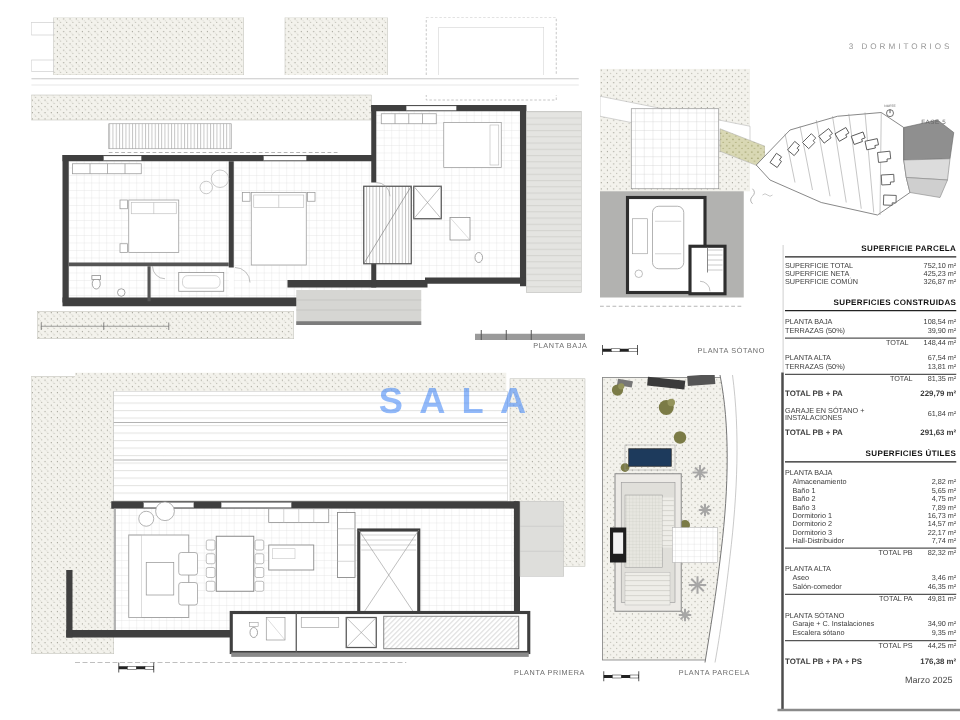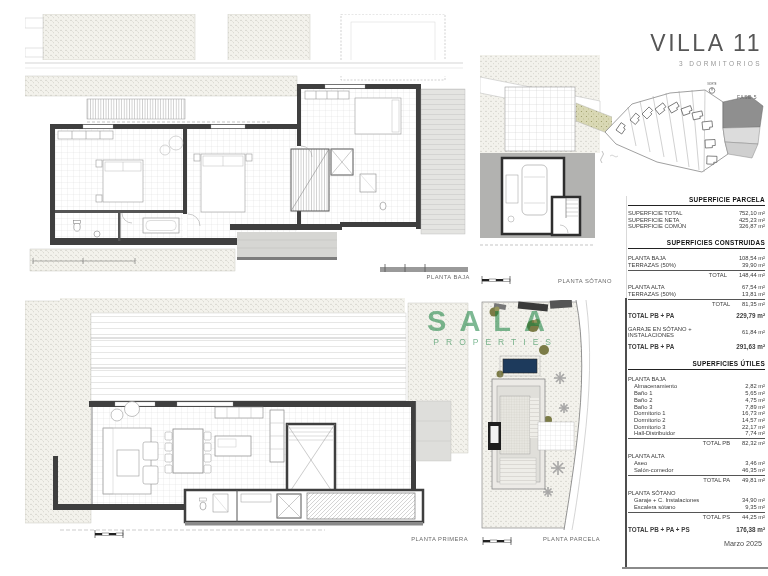--- a/index.html
+++ b/index.html
@@ -11,21 +11,21 @@
 
   
   #title-block{right:6px;top:30px;width:230px;text-align:right;}
   #villa-title{font-size:23px;font-weight:300;letter-spacing:2.5px;color:#565656;line-height:26px;}
   #villa-sub{font-size:6.5px;letter-spacing:2.4px;color:#979797;margin-top:4px;}
 
   
   .plan-label{font-size:5.8px;color:#6a6a6a;letter-spacing:.5px;white-space:nowrap;}
 
   
-  #watermark{left:303px;top:306px;width:255px;text-align:right;color:#15803d;opacity:.55;pointer-events:none;}
+  #watermark{left:303px;top:306px;width:255px;text-align:left;color:#3b82f6;opacity:.55;pointer-events:none;}
   #watermark .wm1{font-size:29px;font-weight:bold;letter-spacing:13px;line-height:30px;}
   #watermark .wm2{font-size:8.5px;letter-spacing:7px;margin-top:1px;}
 
   
   #tables{left:628px;top:196px;width:137px;font-size:5.8px;color:#3c3c3c;}
   .tbl-h{font-weight:bold;font-size:6.4px;color:#111;text-align:right;letter-spacing:.3px;
          border-bottom:1.5px solid #222;padding-bottom:2px;margin:0 0 4px 0;}
   .tbl{margin-bottom:9px;}
   .trow{display:flex;justify-content:space-between;align-items:baseline;line-height:6.7px;}
   .trow .tl{white-space:nowrap;}
@@ -441,21 +441,20 @@
     <rect x="10" y="240" width="7" height="2.4" fill="#fff" stroke="#222" stroke-width="0.4"></rect>
     <rect x="17" y="240" width="7" height="2.4" fill="#222"></rect>
     <rect x="24" y="240" width="7" height="2.4" fill="#fff" stroke="#222" stroke-width="0.4"></rect>
     <line x1="3" y1="237" x2="3" y2="245" stroke="#222" stroke-width="0.6"></line>
     <line x1="31" y1="237" x2="31" y2="245" stroke="#222" stroke-width="0.6"></line>
   </g>
 </svg>
 </div>
 
 <div class="abs" id="title-block">
-  <div id="villa-title">VILLA 11</div>
   <div id="villa-sub">3 DORMITORIOS</div>
 </div>
 
 <div class="abs" style="left:602px;top:82px;width:166px;height:96px;">
 <svg width="166" height="96" viewBox="0 0 166 96">
   <path d="M3,50 L30,22 L68,11 L103,8 L121,20 L121,46 L123,60 L126,72 L100,90 L55,80 L14,62 Z" fill="#ffffff" stroke="#777" stroke-width="0.7"></path>
   <g stroke="#999" stroke-width="0.45">
     <line x1="26" y1="25" x2="34" y2="64"></line>
         <line x1="38" y1="19" x2="48" y2="70"></line>
     <line x1="51" y1="14" x2="62" y2="75"></line>
@@ -511,21 +510,20 @@
 </svg>
 </div>
 
 <div class="abs plan-label" style="right:298px;top:274px;">PLANTA BAJA</div>
 <div class="abs plan-label" style="right:156px;top:278px;">PLANTA SÓTANO</div>
 <div class="abs plan-label" style="right:300px;top:536px;">PLANTA PRIMERA</div>
 <div class="abs plan-label" style="right:168px;top:536px;">PLANTA PARCELA</div>
 
 <div class="abs" id="watermark">
   <div class="wm1">SALA</div>
-  <div class="wm2">PROPERTIES</div>
 </div>
 
 <div class="abs" id="tables">
   <div class="tbl">
     <div class="tbl-h">SUPERFICIE PARCELA</div>
     <div>
 
         <div class="trow">
           <span class="tl">SUPERFICIE TOTAL</span>
           <span class="tv">752,10 m²</span>

